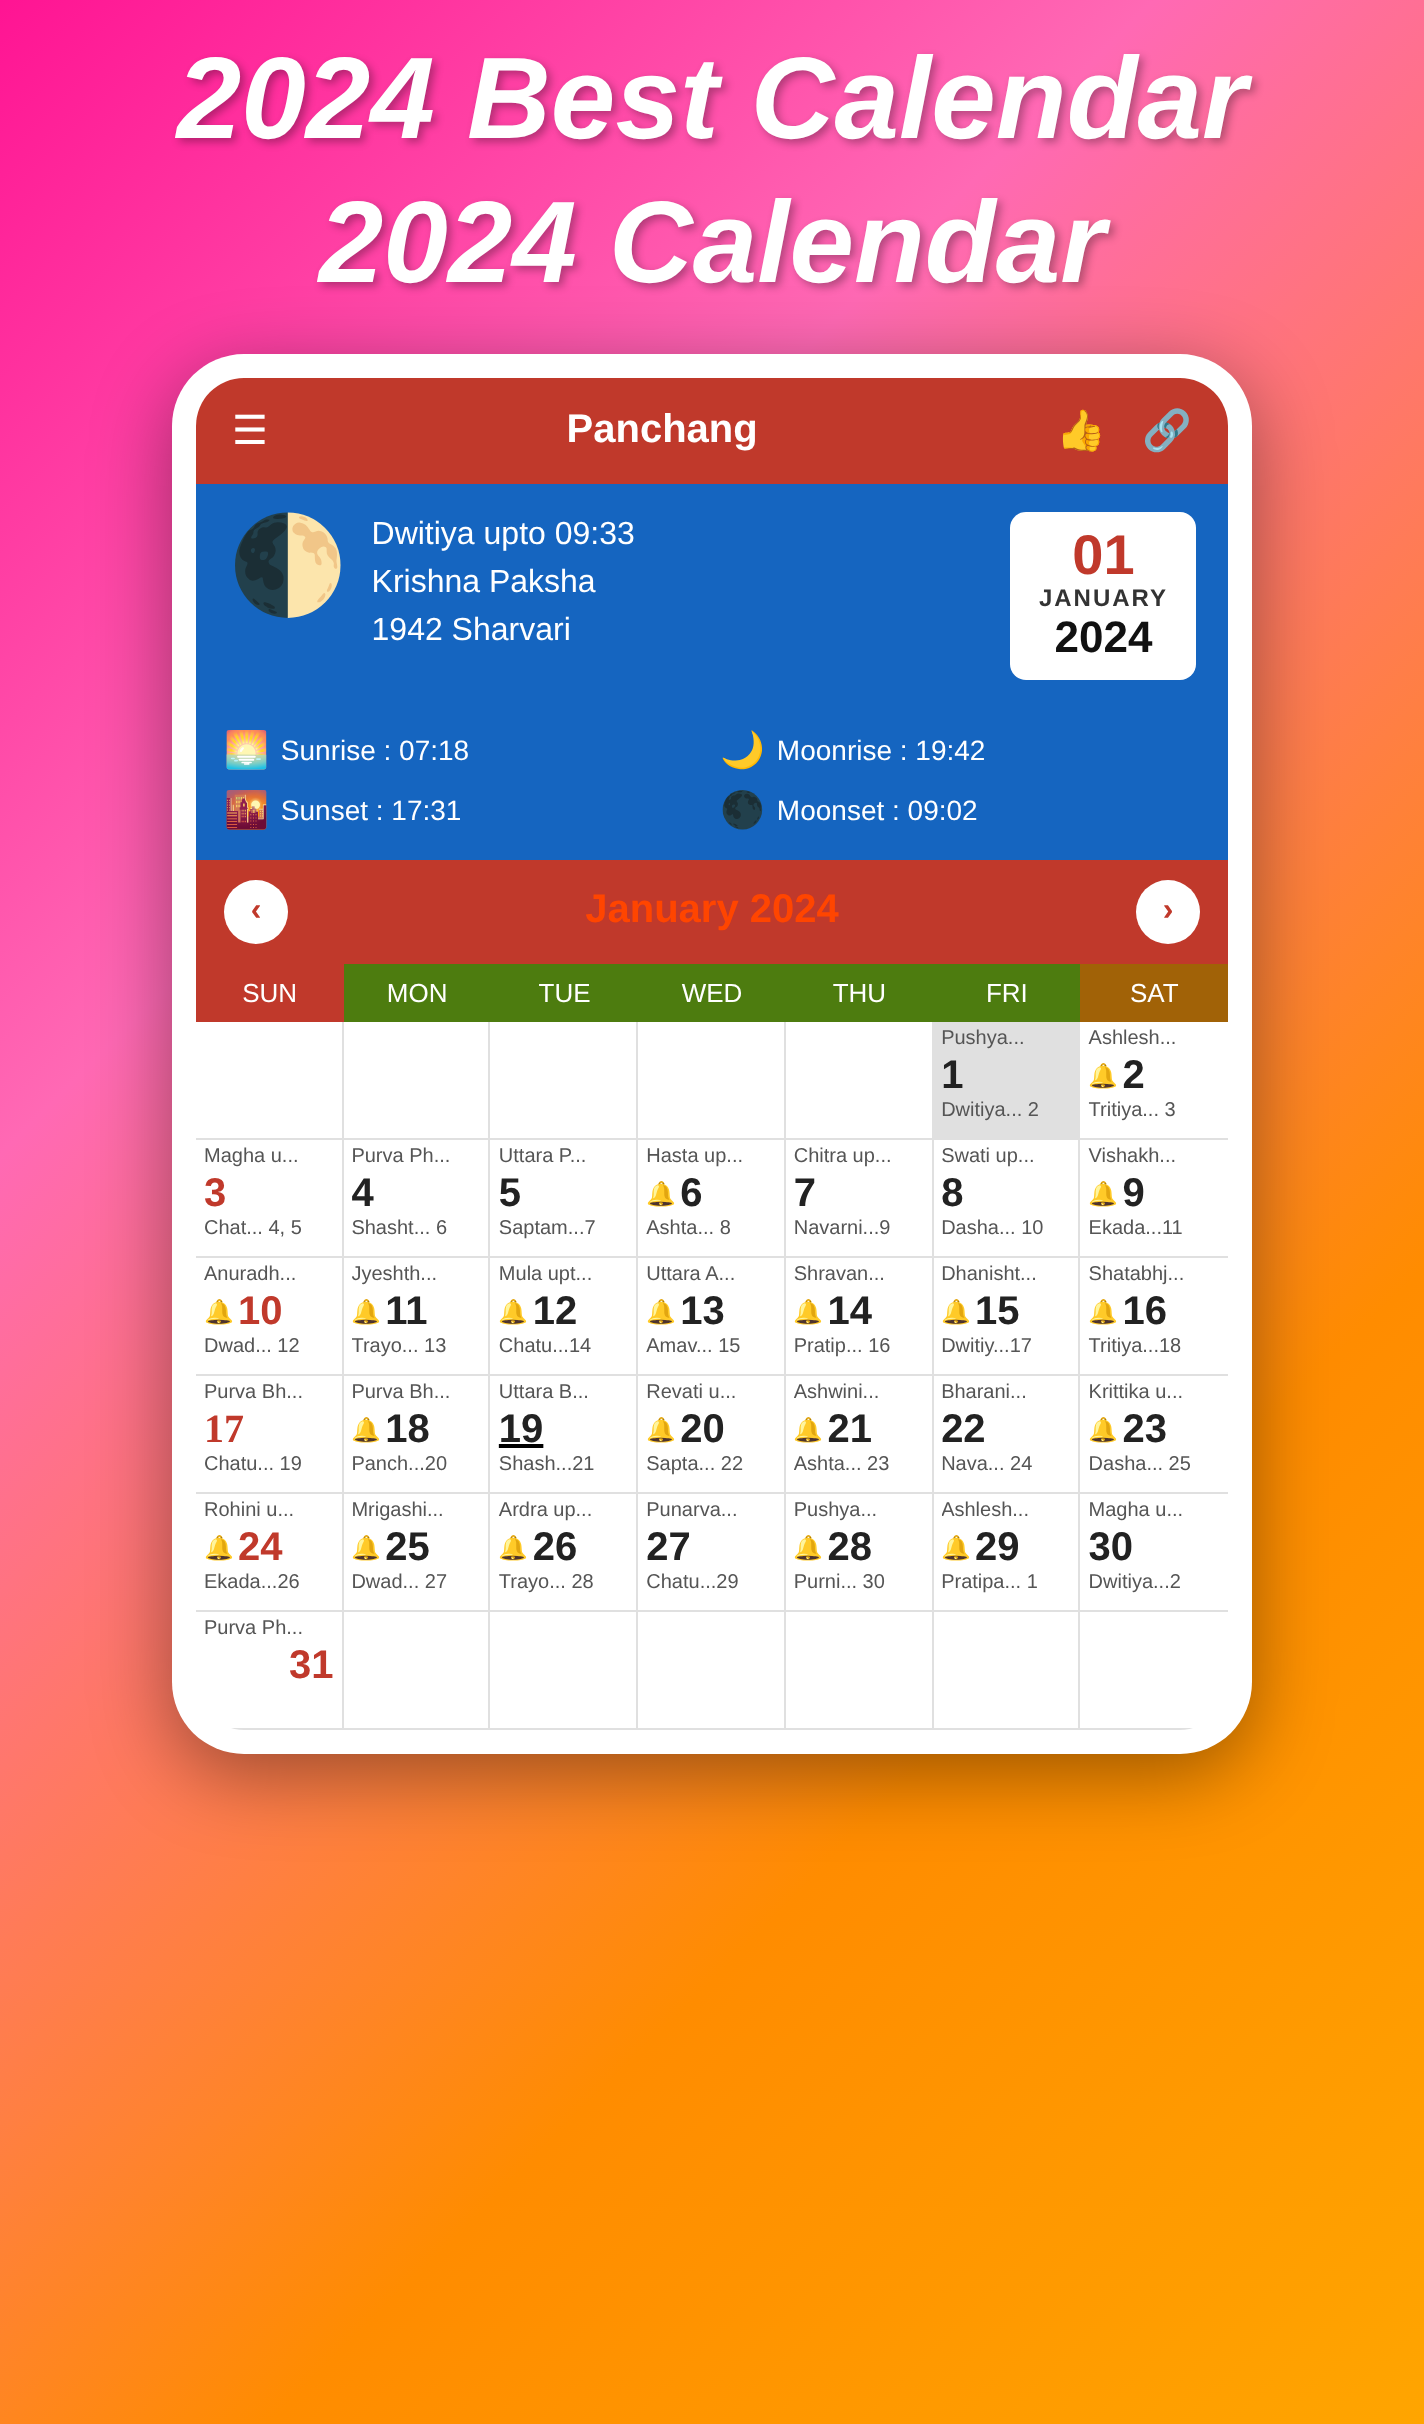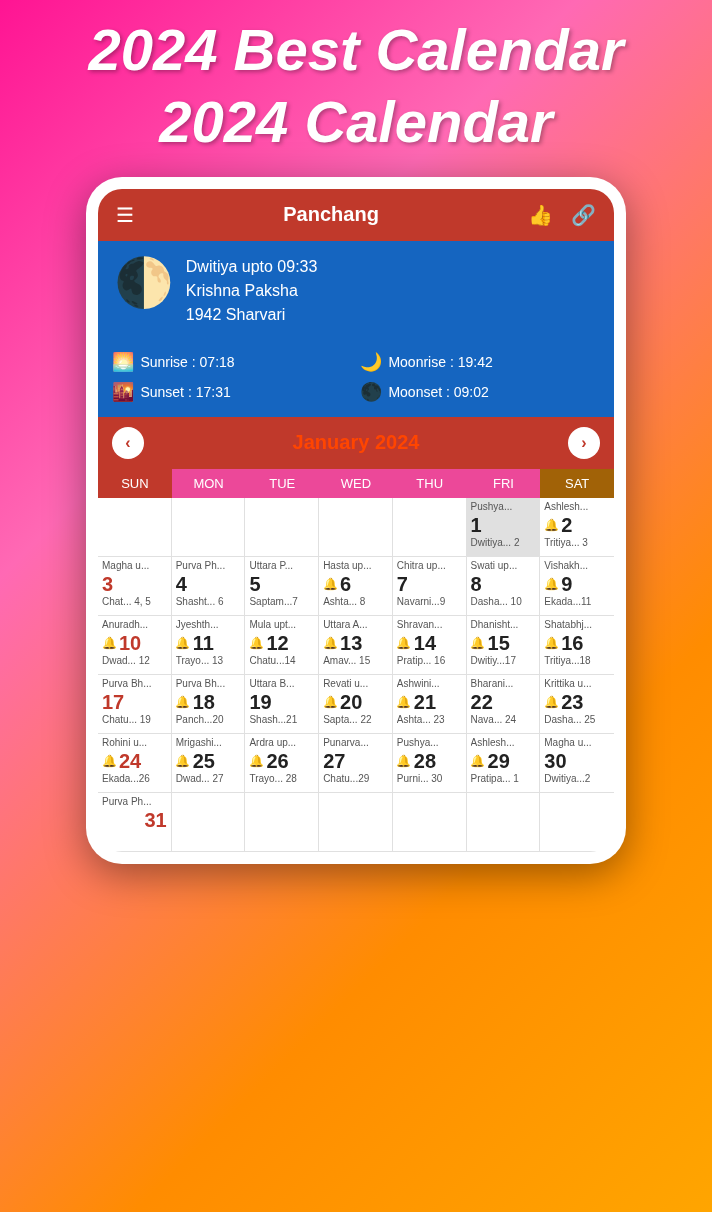--- a/index.html
+++ b/index.html
@@ -210,21 +210,21 @@
 
     .day-header {
       text-align: center;
       padding: 7px 2px;
       font-size: 13px;
       font-weight: 400;
       color: white;
     }
 
     .day-header.sunday { background: #c0392b; }
-    .day-header.weekday { background: #ec4899; }
+    .day-header.weekday { background: #4d7c0f; }
     .day-header.saturday { background: #a16207; }
 
     .calendar-rows {
       display: flex;
       flex-direction: column;
     }
 
     .cal-row {
       display: grid;
       grid-template-columns: repeat(7, 1fr);
@@ -298,20 +298,25 @@
     </div>
 
     <div class="panchang-card">
       <div class="panchang-left">
         <div class="moon-icon">🌓</div>
         <div class="panchang-text">
           <p>Dwitiya upto 09:33</p>
           <p>Krishna Paksha</p>
           <p>1942 Sharvari</p>
         </div>
+      </div>
+      <div class="date-badge">
+        <div class="date-badge-day">01</div>
+        <div class="date-badge-month">JANUARY</div>
+        <div class="date-badge-year">2024</div>
       </div>
     </div>
 
     <div class="timings-card">
       <div class="timing-item">
         <span class="timing-icon">🌅</span>
         <span>Sunrise : 07:18</span>
       </div>
       <div class="timing-item">
         <span class="timing-icon">🌙</span>
@@ -476,36 +481,36 @@
               <div style="display: flex; align-items: center; gap: 2px;">
                 <span class="special-icon">🔔</span>
                 <span class="cell-date">16</span>
               </div>
               <div class="cell-tithi">Tritiya...18</div>
             </div>
           </div>
           <div class="cal-row">
             <div class="cal-cell">
               <div class="cell-nakshatra">Purva Bh...</div>
-              <div style="display: flex; align-items: center; gap: 2px;">
+              <div style="display: flex; align-items: center; gap: 2px; font-family: Liberation Serif, serif;">
                 <span class="cell-date red">17</span>
               </div>
               <div class="cell-tithi">Chatu... 19</div>
             </div>
             <div class="cal-cell">
               <div class="cell-nakshatra">Purva Bh...</div>
               <div style="display: flex; align-items: center; gap: 2px;">
                 <span class="special-icon">🔔</span>
                 <span class="cell-date">18</span>
               </div>
               <div class="cell-tithi">Panch...20</div>
             </div>
             <div class="cal-cell">
               <div class="cell-nakshatra">Uttara B...</div>
-              <div style="display: flex; align-items: flex-end; gap: 2px;">
+              <div style="display: flex; align-items: flex-end; gap: 2px; text-decoration: underline;">
                 <span class="cell-date">19</span>
               </div>
               <div class="cell-tithi">Shash...21</div>
             </div>
             <div class="cal-cell">
               <div class="cell-nakshatra">Revati u...</div>
               <div style="display: flex; align-items: center; gap: 2px;">
                 <span class="special-icon">🔔</span>
                 <span class="cell-date">20</span>
               </div>

